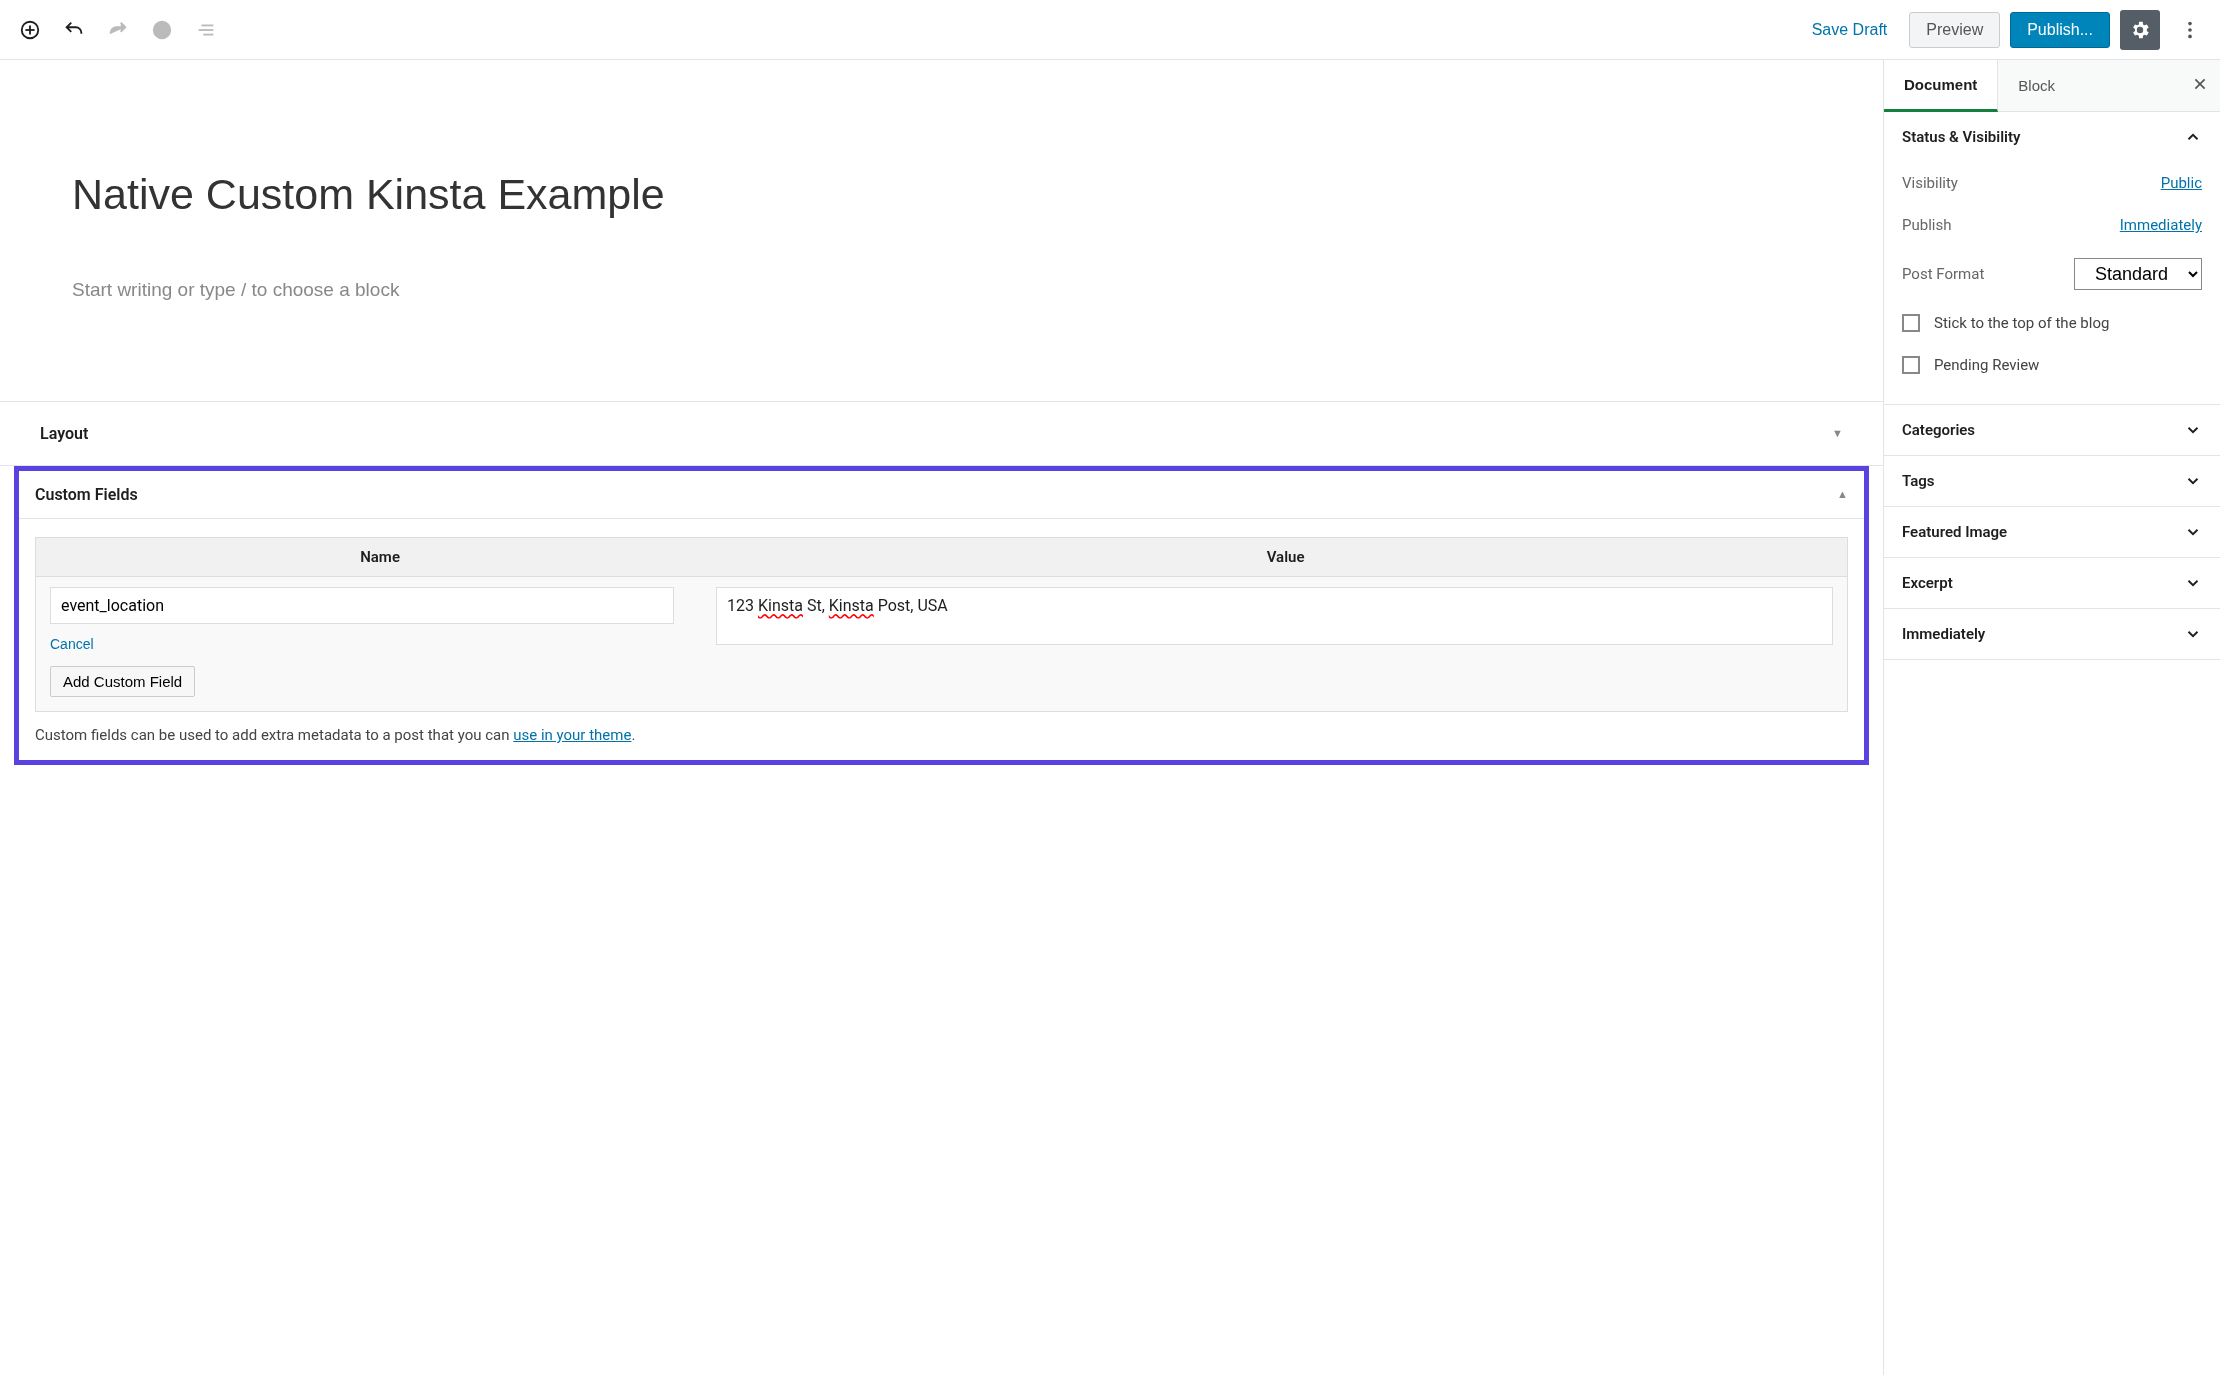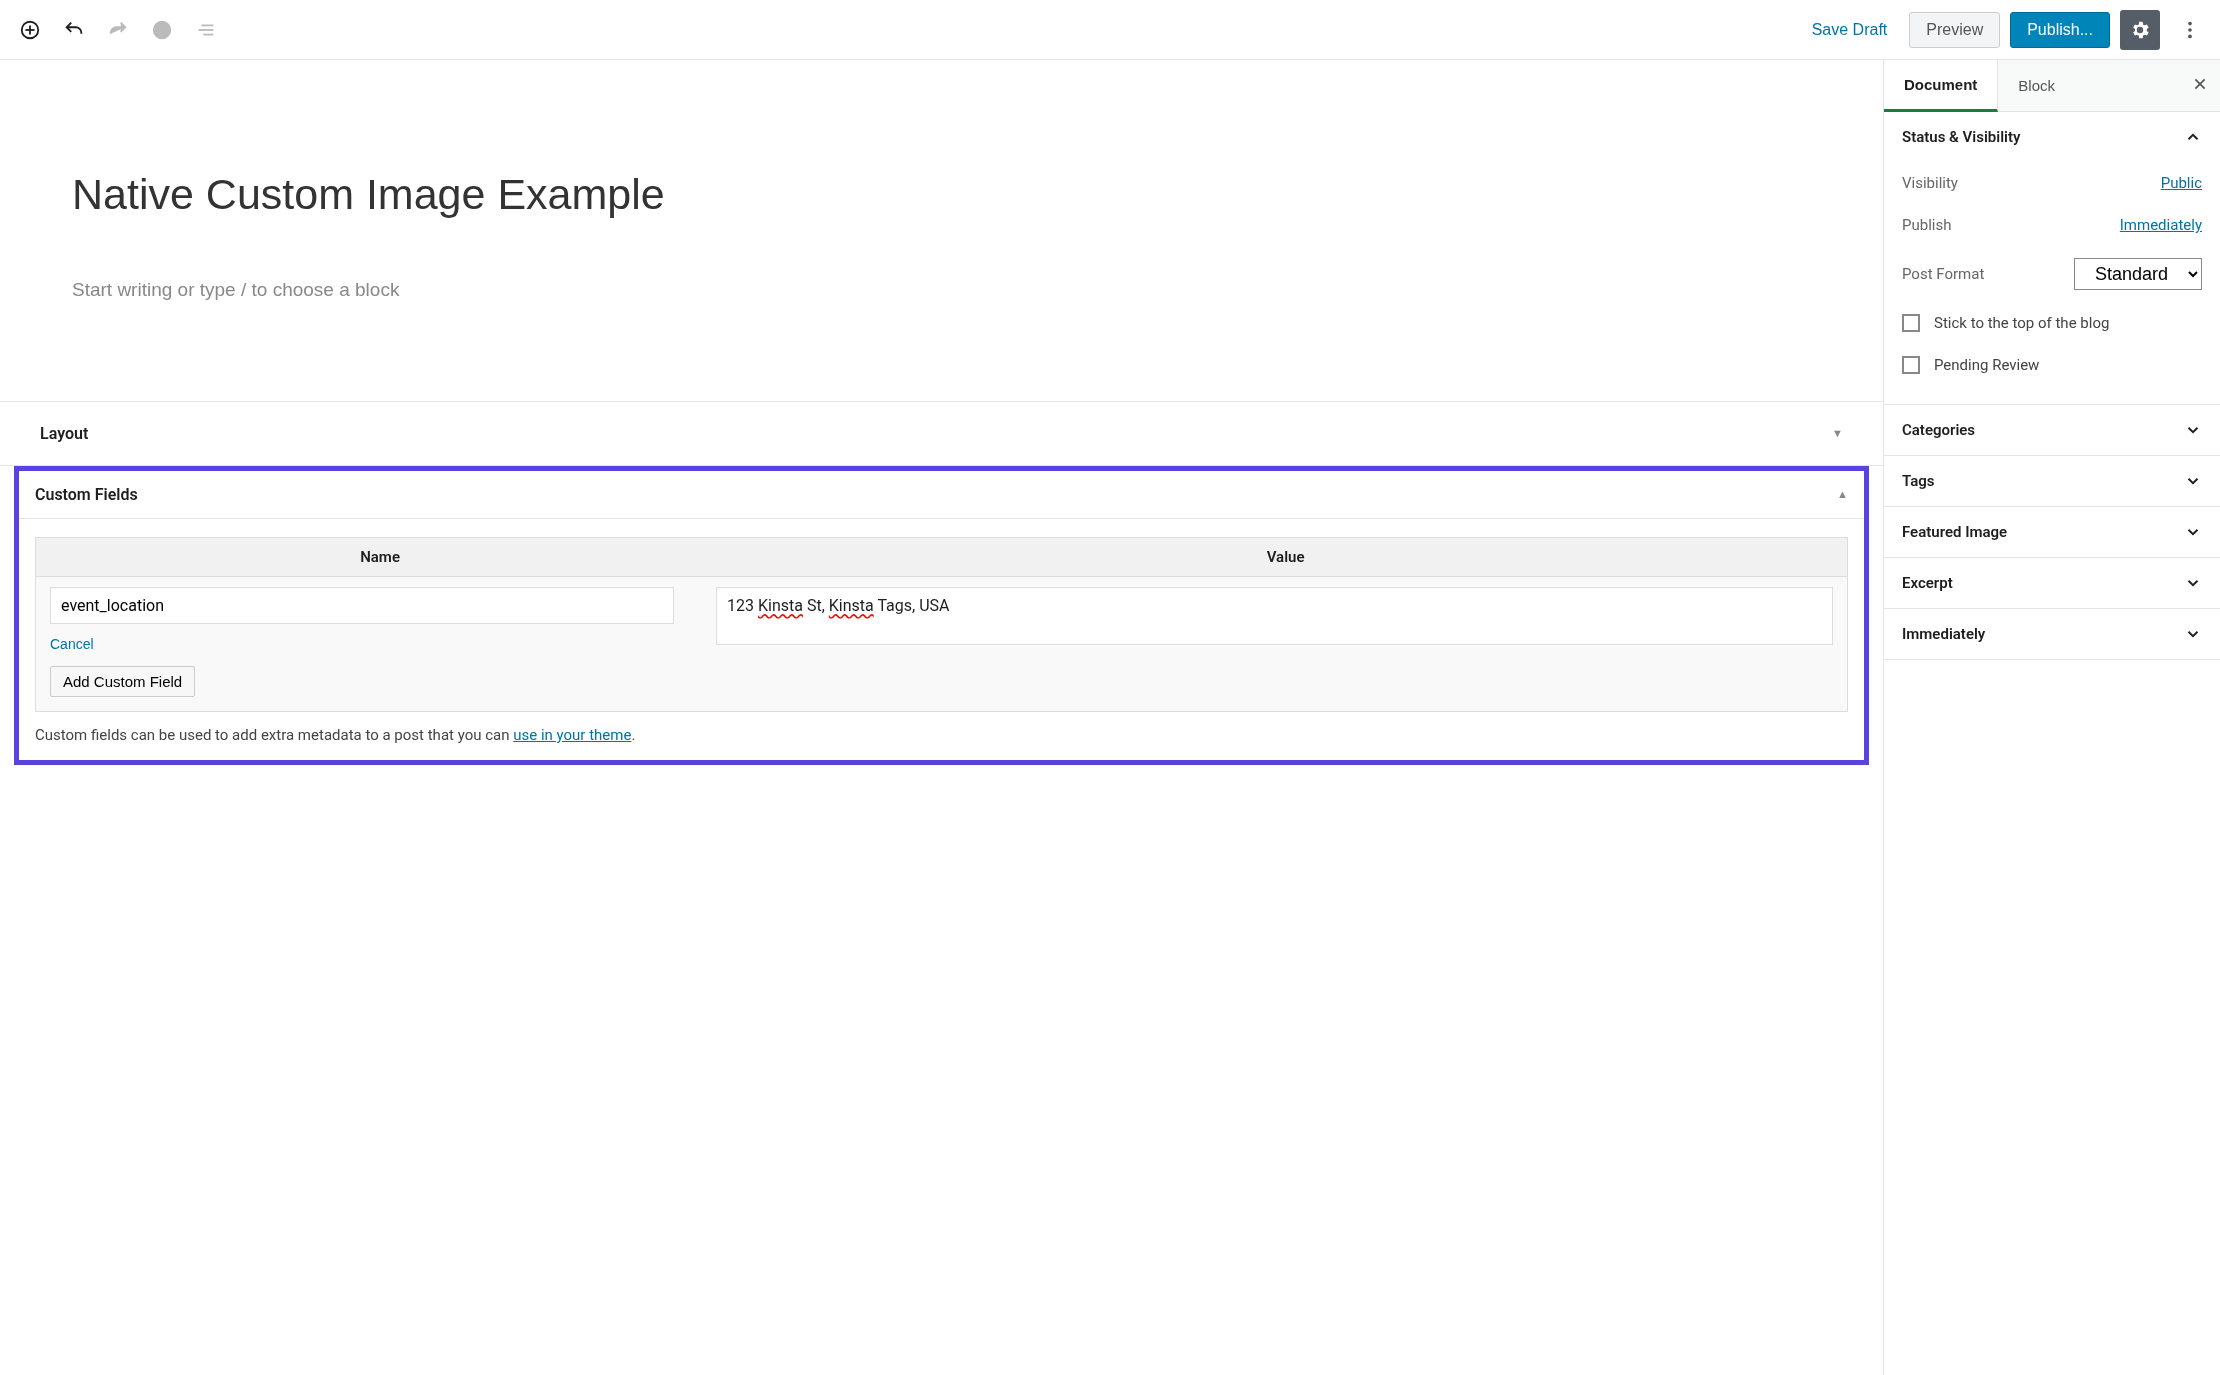--- a/index.html
+++ b/index.html
@@ -131,21 +131,21 @@
           <circle cx="12" cy="12" r="2"></circle>
           <circle cx="12" cy="19" r="2"></circle>
         </svg>
     </button>
   </div>
 </div>
 
 <div class="main">
   <div class="editor">
     <div class="editor-content">
-      <h1 class="post-title">Native Custom Image Example</h1>
+      <h1 class="post-title">Native Custom Kinsta Example</h1>
       <div class="post-body-placeholder">Start writing or type / to choose a block</div>
     </div>
 
     <div class="metabox-area">
       <div class="metabox layout">
         <div class="metabox-header">
           <span>Layout</span>
           <span class="triangle">▼</span>
         </div>
       </div>
@@ -161,21 +161,21 @@
               <div class="cf-th-row">
                 <div class="cf-th name">Name</div>
                 <div class="cf-th value">Value</div>
               </div>
               <div class="cf-td-row">
                 <div class="cf-name-col">
                   <input class="cf-input" value="event_location" style="">
                   <button class="cf-cancel">Cancel</button>
                 </div>
                 <div class="cf-value-col">
-                  <div class="cf-textarea" contenteditable="true" style=""><span>123 </span><span class="spellerr">Kinsta</span><span> St, </span><span class="spellerr">Kinsta</span><span> Tags, USA</span></div>
+                  <div class="cf-textarea" contenteditable="true" style=""><span>123 </span><span class="spellerr">Kinsta</span><span> St, </span><span class="spellerr">Kinsta</span><span> Post, USA</span></div>
                 </div>
               </div>
               <div class="cf-add-btn-row">
                 <button class="cf-add-btn">Add Custom Field</button>
               </div>
             </div>
             <div class="cf-help">
               <span>Custom fields can be used to add extra metadata to a post that you can </span><a href="#">use in your theme</a><span>.</span>
             </div>
           </div>

